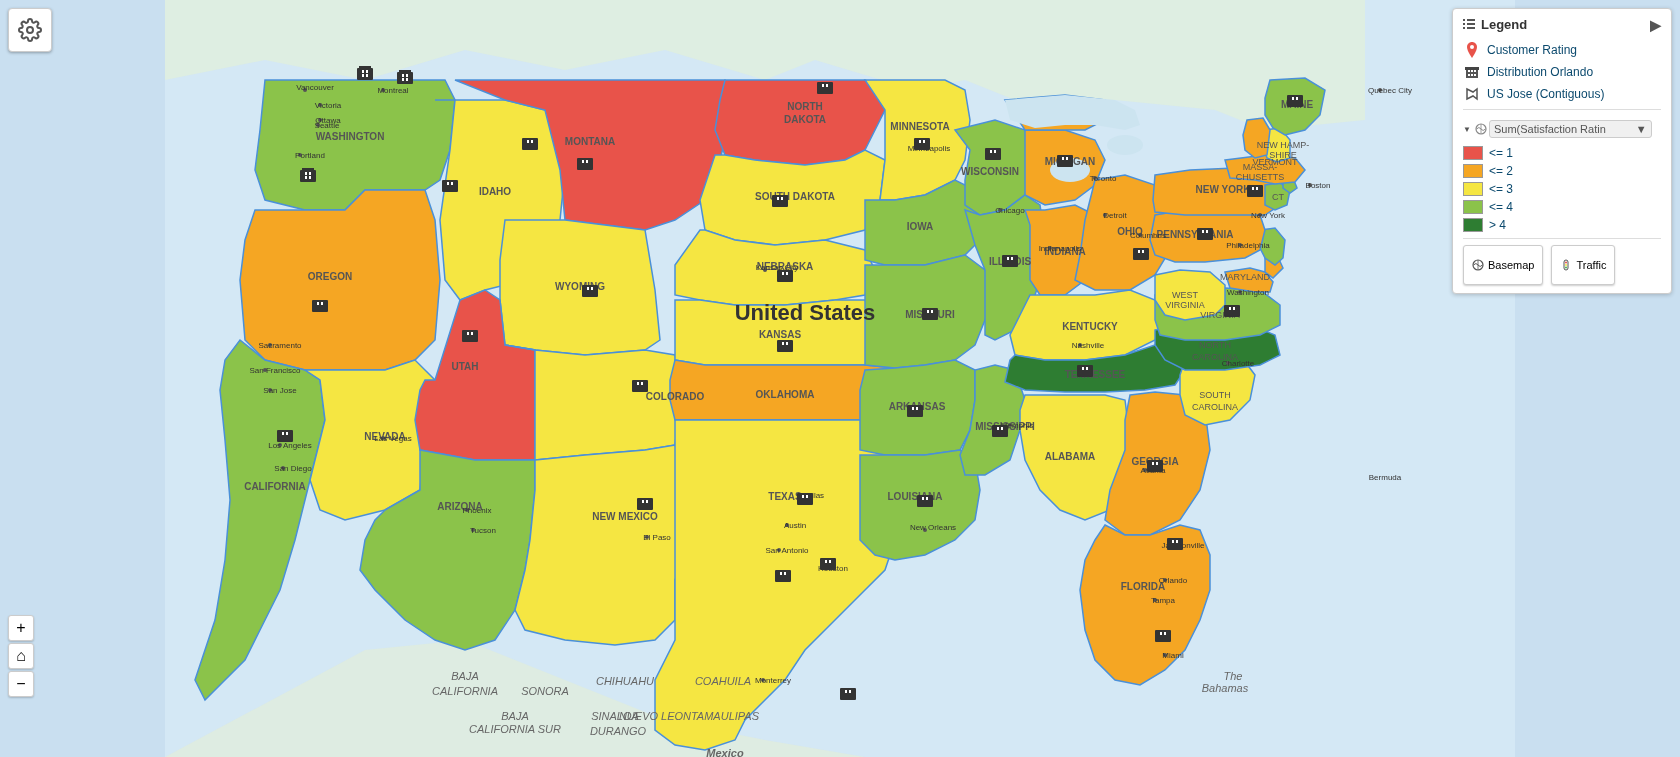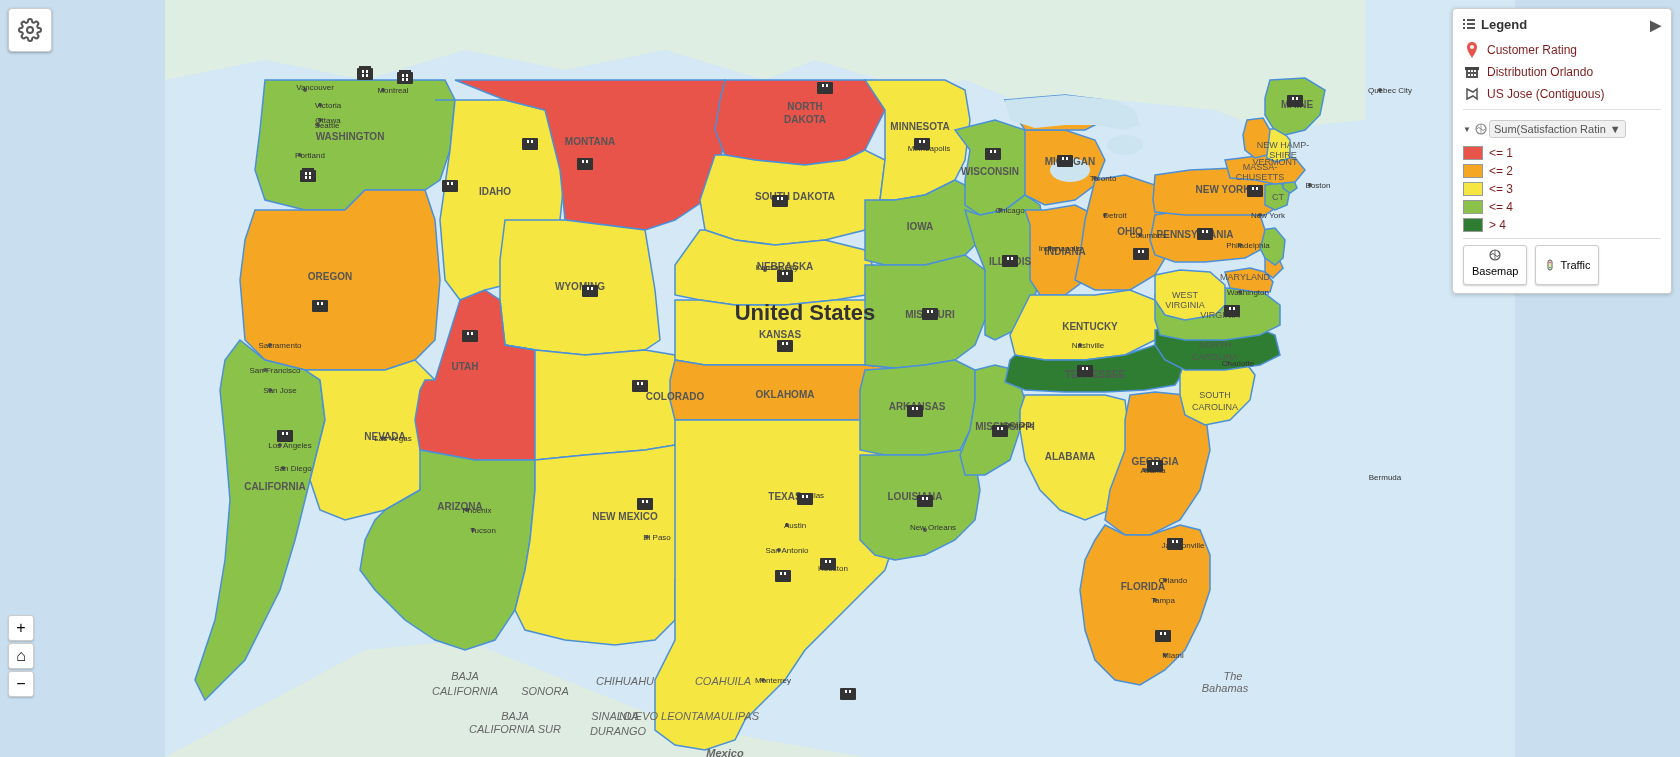--- a/index.html
+++ b/index.html
@@ -97,21 +97,21 @@
     .legend-header-left {
       display: flex;
       align-items: center;
       gap: 4px;
     }
     .legend-row {
       display: flex;
       align-items: center;
       gap: 6px;
       margin: 4px 0;
-      color: #7f1d1d;
+      color: #0c4a6e;
     }
     .legend-icon {
       width: 18px;
       height: 18px;
       display: flex;
       align-items: center;
       justify-content: center;
       flex-shrink: 0;
     }
     .legend-divider {
@@ -130,41 +130,41 @@
     .legend-dropdown {
       display: flex;
       align-items: center;
       background: #f0f0f0;
       border: 1px solid #ccc;
       border-radius: 3px;
       padding: 2px 4px;
       font-size: 11px;
       margin: 4px 0;
       cursor: pointer;
+      gap: 26px;
     }
 
     
     .swatch {
       width: 20px;
       height: 14px;
       border: 1px solid #999;
       flex-shrink: 0;
     }
     .basemap-btn {
       background: white;
       border: 1px solid #ccc;
       border-radius: 3px;
       padding: 3px 8px;
       font-size: 11px;
       cursor: pointer;
       display: flex;
       align-items: center;
       gap: 4px;
       box-shadow: 0 1px 2px rgba(0,0,0,0.2);
-      flex-direction: column;
     }
     .traffic-btn {
       background: white;
       border: 1px solid #ccc;
       border-radius: 3px;
       padding: 13px 8px;
       font-size: 11px;
       cursor: pointer;
       display: flex;
       align-items: center;

